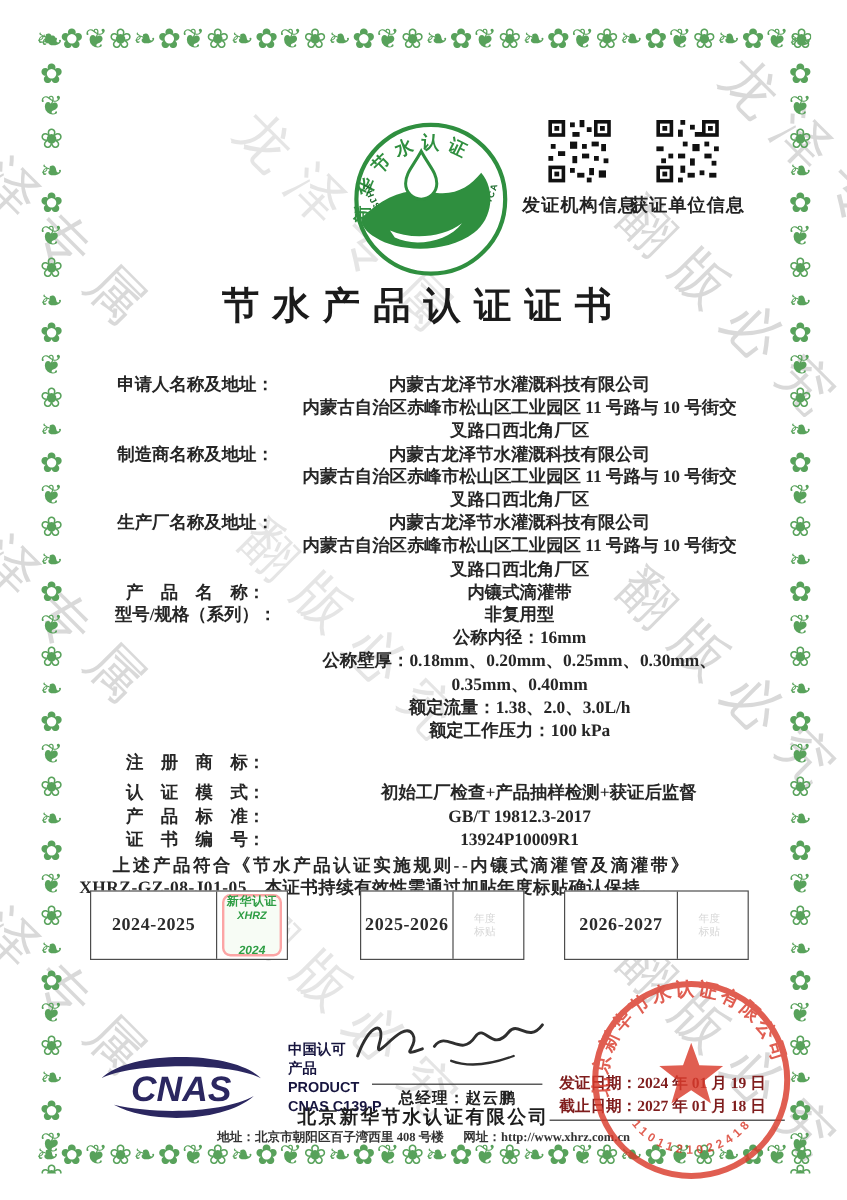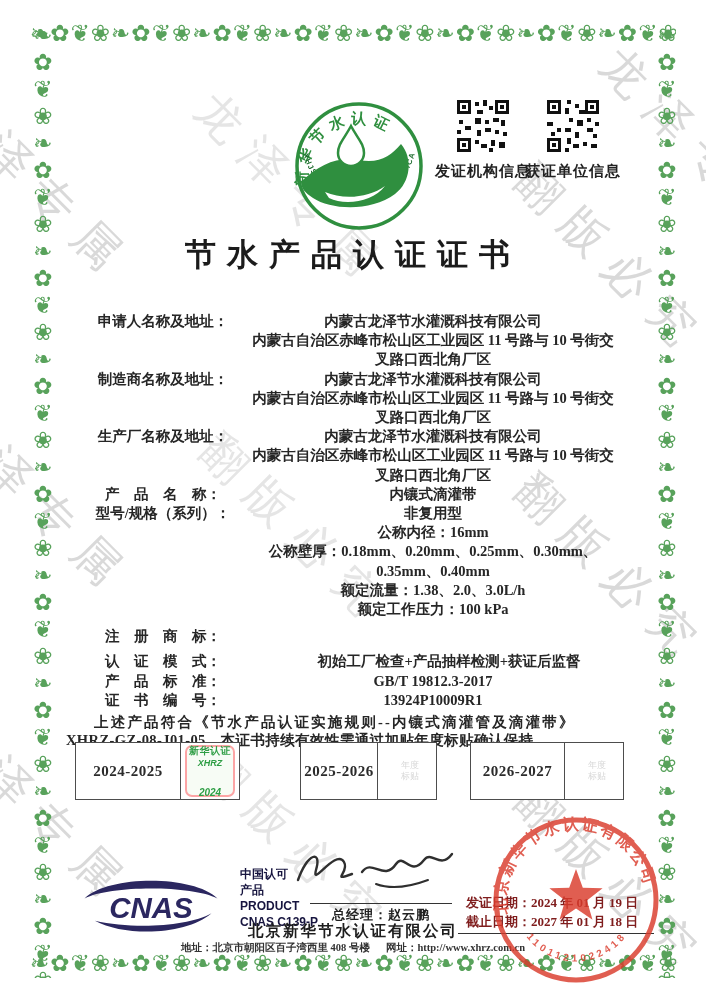--- a/index.html
+++ b/index.html
@@ -44,21 +44,21 @@
   .yb1{left:75px;width:163px;} .yb2{left:300px;width:135px;} .yb3{left:470px;width:152px;}
   .ycell1{flex:1;display:flex;align-items:center;justify-content:center;font-size:15px;
           font-weight:bold;color:#2c2c2c;letter-spacing:0.5px;}
   .ycell2{width:58px;border-left:1.5px solid #4d4d4d;display:flex;align-items:center;justify-content:center;}
   .sticker{width:46px;height:48px;border:2px solid #fca5a5;border-radius:7px;background:#f7fcf5;
            display:flex;flex-direction:column;align-items:center;justify-content:center;color:#2f9e45;
            font-family:"Liberation Sans","DejaVu Sans",sans-serif;}
   .sticker .st1{font-size:10px;font-weight:bold;letter-spacing:0.5px;}
   .sticker .st2{font-size:9px;font-weight:bold;font-style:italic;}
   .sticker .st3{font-size:10px;font-weight:bold;font-style:italic;margin-top:19px;}
-  .ph{font-size:9px;color:#d7d7d7;text-align:right;line-height:11px;width:24px;}
+  .ph{font-size:9px;color:#d7d7d7;text-align:left;line-height:11px;width:24px;}
   
   .cnas-logo{position:absolute;left:76px;top:872px;}
   .cnas-text{position:absolute;left:240px;top:866px;font-size:12px;font-weight:bold;line-height:16px;
              color:#17153f;font-family:"Liberation Sans","DejaVu Sans",sans-serif;}
   .sig{position:absolute;left:288px;top:840px;}
   .sig-line{position:absolute;left:310px;top:903px;width:142px;border-top:1.3px solid #333;}
   .sig-title{position:absolute;left:300px;top:906px;width:162px;text-align:center;font-size:13px;
              font-weight:bold;color:#222;letter-spacing:1px;}
   .dates{position:absolute;left:466px;top:893px;font-size:13px;font-weight:bold;color:#7f1d1d;line-height:19px;}
   .dates-line{position:absolute;left:458px;top:933px;width:196px;border-top:1.3px solid #333;}

